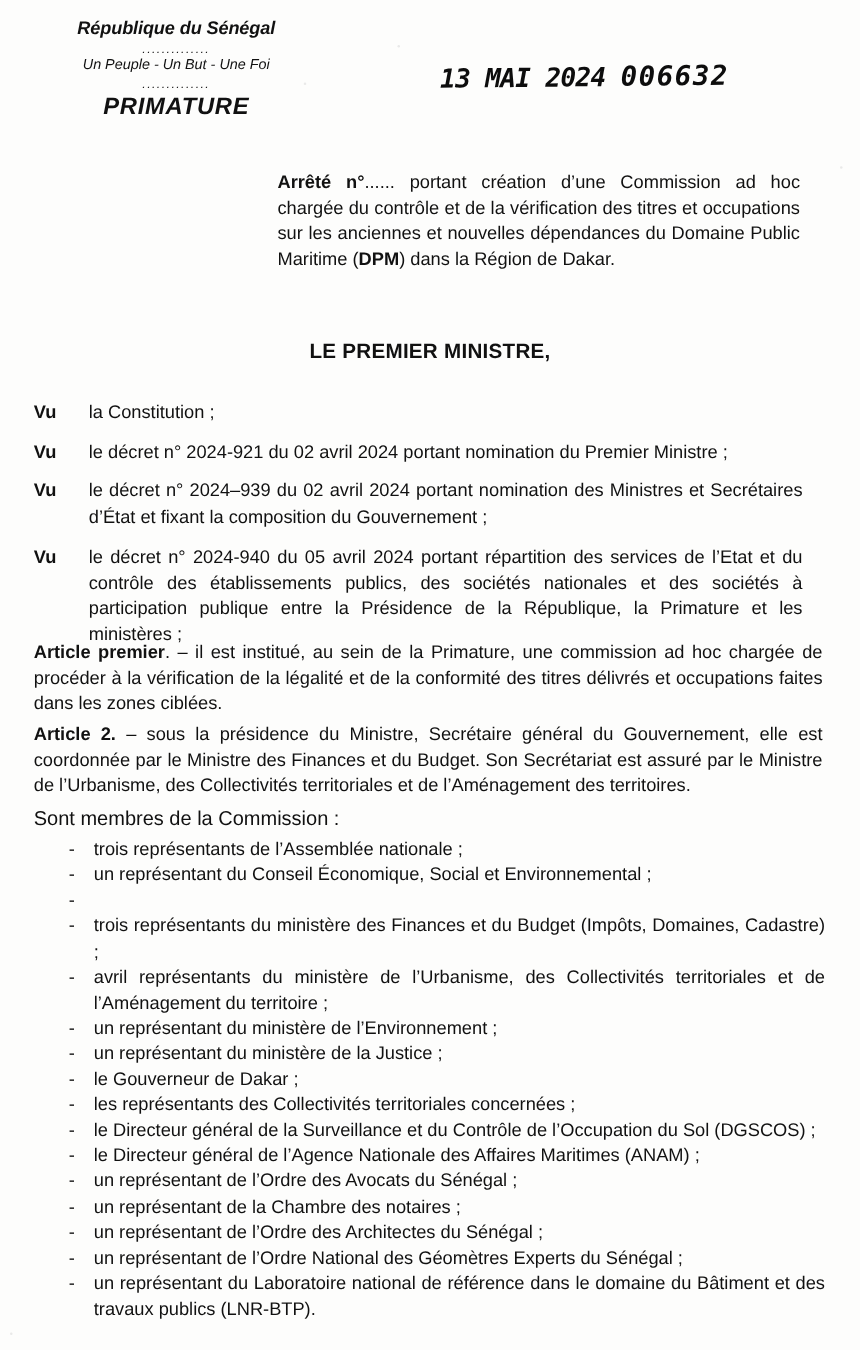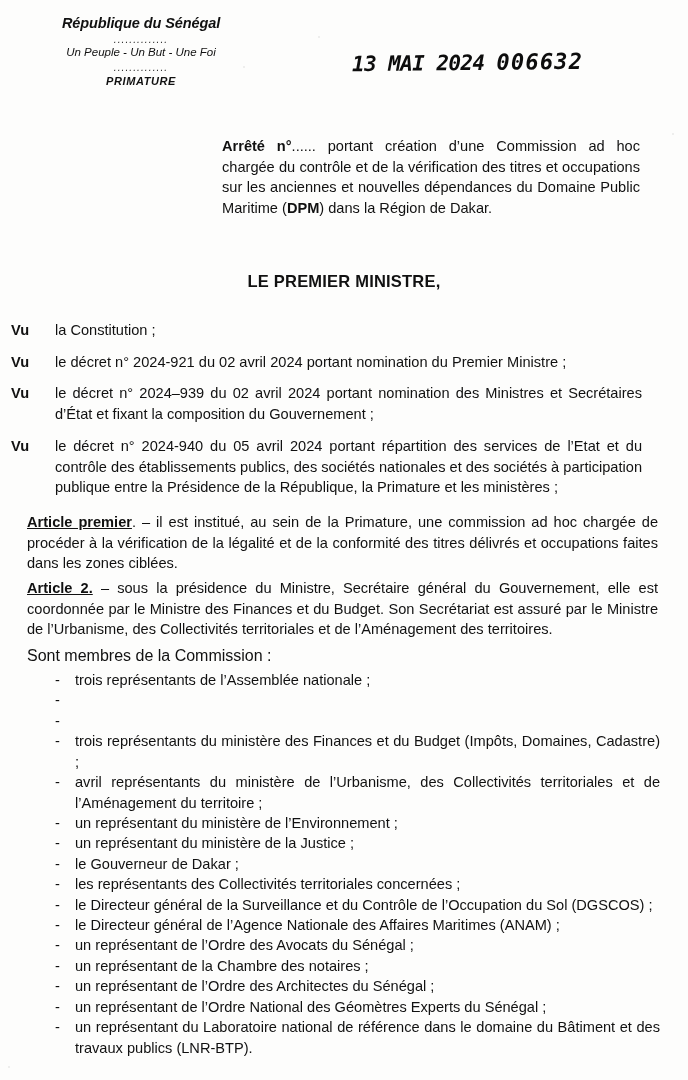--- a/index.html
+++ b/index.html
@@ -54,21 +54,21 @@
     margin: 3px 0 1px 0;
     overflow: hidden;
     white-space: nowrap;
   }
   .motto {
     font-size: 11.5px;
     line-height: 1.2;
     white-space: nowrap;
   }
   .primature {
-    font-size: 11px;
+    font-size: 19px;
     font-weight: bold;
     letter-spacing: 0.6px;
     margin-top: 2px;
     white-space: nowrap;
   }
 
   .stamp {
     position: absolute;
     left: 352px;
     top: 50px;
@@ -117,21 +117,21 @@
     width: 688px;
   }
   .vu-row {
     display: flex;
     align-items: flex-start;
     margin-bottom: 11px;
   }
   .vu-label {
     flex: 0 0 auto;
     width: 44px;
-    padding-left: 11px;
+    padding-left: 27px;
     box-sizing: content-box;
     font-size: 14.6px;
     font-weight: bold;
     line-height: 1.42;
   }
   .vu-text {
     flex: 1 1 auto;
     padding-right: 46px;
     font-size: 14.6px;
     line-height: 1.42;
@@ -153,21 +153,20 @@
   #members-intro {
     position: absolute;
     left: 27px;
     top: 645px;
     width: 631px;
     font-size: 16px;
     line-height: 1.42;
   }
   .art-head {
     font-weight: bold;
-    text-decoration: underline;
   }
 
   .members {
     position: absolute;
     left: 0;
     top: 670px;
     width: 688px;
   }
   .member-row {
     display: flex;
@@ -262,20 +261,21 @@
 
   <div class="members">
 
     <div class="member-row">
       <div class="member-dash">-</div>
       <div class="member-text nowrapjust">trois représentants de l’Assemblée nationale ;</div>
     </div>
 
     <div class="member-row">
       <div class="member-dash">-</div>
+      <div class="member-text nowrapjust">un représentant du Conseil Économique, Social et Environnemental ;</div>
     </div>
 
     <div class="member-row">
       <div class="member-dash">-</div>
     </div>
 
     <div class="member-row">
       <div class="member-dash">-</div>
       <div class="member-text">trois représentants du ministère des Finances et du Budget (Impôts, Domaines, Cadastre) ;</div>
     </div>

